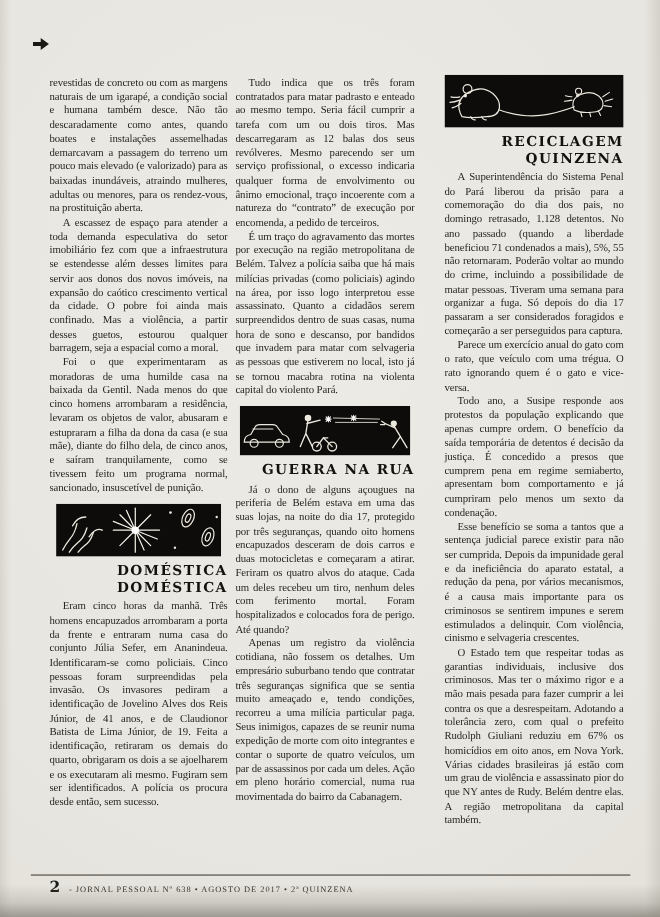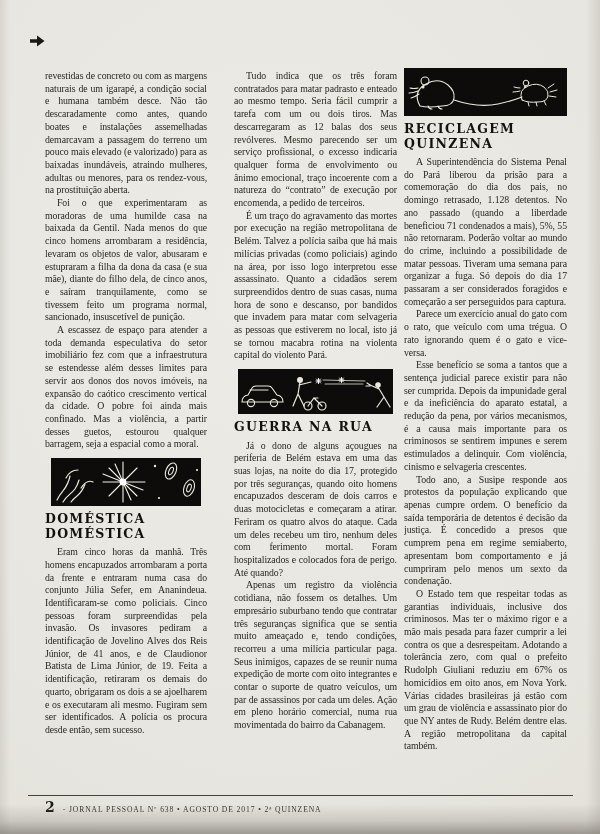--- a/index.html
+++ b/index.html
@@ -14,29 +14,29 @@
   .shade-right{position:absolute;top:0;right:0;width:14px;height:100%;pointer-events:none;
     background:linear-gradient(270deg, rgba(120,115,105,0.18), rgba(120,115,105,0));}
   .shade-left{position:absolute;top:0;left:0;width:10px;height:100%;pointer-events:none;
     background:linear-gradient(90deg, rgba(120,115,105,0.15), rgba(120,115,105,0));}
 
   .col{
     position:absolute;top:30px;height:760px;overflow:hidden;
     text-align:justify;font-size:9.8px;line-height:12.7px;letter-spacing:-0.08px;margin-top:40px;
   }
   #col1{left:45px;width:162px;}
-  #col2{left:234px;width:163px;}
+  #col2{left:214px;width:163px;}
   #col3{left:404px;width:163px;top:26px;height:764px;}
 
   .col p{margin:0;text-indent:12px;}
   .col p.flush{text-indent:0;}
 
   .section-title{
     font-family:"DejaVu Serif", serif;
-    font-weight:bold;text-align:left;
+    font-weight:bold;text-align:right;
     font-size:12.5px;line-height:14.5px;letter-spacing:1.3px;
     color:#14120d;margin:6px 0 5px;
   }
   .illus{display:block;margin:7px auto 1px;}
   .illus svg{display:block;}
 
   .para-arrow{position:absolute;left:30px;top:33px;width:15px;height:12px;}
 
   .footer-rule{position:absolute;left:28px;width:545px;top:795px;border-top:1.3px solid #45433b;}
   .footer{position:absolute;left:45px;top:799px;display:flex;align-items:baseline;gap:8px;color:#35332c;}
@@ -47,22 +47,22 @@
 <body>
 
 <span class="para-arrow">
   <svg width="15" height="12" viewBox="0 0 15 12">
     <path d="M0 4.2 h7 V0.5 L14.5 6 7 11.5 V7.8 H0 z" fill="#1b1914"></path>
   </svg>
 </span>
 
 <div class="col" id="col1">
   <p class="flush">revestidas de concreto ou com as margens naturais de um igarapé, a condição social e humana também desce. Não tão descaradamente como antes, quando boates e instalações assemelhadas demarcavam a passagem do terreno um pouco mais elevado (e valorizado) para as baixadas inundáveis, atraindo mulheres, adultas ou menores, para os rendez-vous, na prostituição aberta.</p>
+  <p>A escassez de espaço para atender a toda demanda especulativa do setor imobiliário fez com que a infraestrutura se estendesse além desses limites para servir aos donos dos novos imóveis, na expansão do caótico crescimento vertical da cidade. O pobre foi ainda mais confinado. Mas a violência, a partir desses guetos, estourou qualquer barragem, seja a espacial como a moral.</p>
   <p>Foi o que experimentaram as moradoras de uma humilde casa na baixada da Gentil. Nada menos do que cinco homens arrombaram a residência, levaram os objetos de valor, abusaram e estupraram a filha da dona da casa (e sua mãe), diante do filho dela, de cinco anos, e saíram tranquilamente, como se tivessem feito um programa normal, sancionado, insuscetível de punição.</p>
-  <p>A escassez de espaço para atender a toda demanda especulativa do setor imobiliário fez com que a infraestrutura se estendesse além desses limites para servir aos donos dos novos imóveis, na expansão do caótico crescimento vertical da cidade. O pobre foi ainda mais confinado. Mas a violência, a partir desses guetos, estourou qualquer barragem, seja a espacial como a moral.</p>
 
   <span class="illus" style="width:150px;">
     <svg width="150" height="48" viewBox="0 0 150 48">
       <rect width="150" height="48" fill="#0d0c0a"></rect>
       <g stroke="#ece8dd" stroke-width="1.2" fill="none" stroke-linecap="round">
         <path d="M6,42 C12,30 16,32 19,18"></path>
         <path d="M12,44 C18,34 24,36 28,22"></path>
         <path d="M20,44 C26,36 30,38 34,26"></path>
         <path d="M15,20 C18,14 22,12 27,12"></path>
         <path d="M30,30 C34,24 38,22 42,24"></path>
@@ -168,22 +168,22 @@
       </g>
     </svg>
   </span>
   <div class="section-title">
     <span>RECICLAGEM</span><br>
     <span>QUINZENA</span>
   </div>
 
   <p>A Superintendência do Sistema Penal do Pará liberou da prisão para a comemoração do dia dos pais, no domingo retrasado, 1.128 detentos. No ano passado (quando a liberdade beneficiou 71 condenados a mais), 5%, 55 não retornaram. Poderão voltar ao mundo do crime, incluindo a possibilidade de matar pessoas. Tiveram uma semana para organizar a fuga. Só depois do dia 17 passaram a ser considerados foragidos e começarão a ser perseguidos para captura.</p>
   <p>Parece um exercício anual do gato com o rato, que veículo com uma trégua. O rato ignorando quem é o gato e vice-versa.</p>
+  <p>Todo ano, a Susipe responde aos protestos da população explicando que apenas cumpre ordem. O benefício da saída temporária de detentos é decisão da justiça. É concedido a presos que cumprem pena em regime semiaberto, apresentam bom comportamento e já cumpriram pelo menos um sexto da condenação.</p>
   <p>Esse benefício se soma a tantos que a sentença judicial parece existir para não ser cumprida. Depois da impunidade geral e da ineficiência do aparato estatal, a redução da pena, por vários mecanismos, é a causa mais importante para os criminosos se sentirem impunes e serem estimulados a delinquir. Com violência, cinismo e selvageria crescentes.</p>
-  <p>Todo ano, a Susipe responde aos protestos da população explicando que apenas cumpre ordem. O benefício da saída temporária de detentos é decisão da justiça. É concedido a presos que cumprem pena em regime semiaberto, apresentam bom comportamento e já cumpriram pelo menos um sexto da condenação.</p>
   <p>O Estado tem que respeitar todas as garantias individuais, inclusive dos criminosos. Mas ter o máximo rigor e a mão mais pesada para fazer cumprir a lei contra os que a desrespeitam. Adotando a tolerância zero, com qual o prefeito Rudolph Giuliani reduziu em 67% os homicídios em oito anos, em Nova York. Várias cidades brasileiras já estão com um grau de violência e assassinato pior do que NY antes de Rudy. Belém dentre elas. A região metropolitana da capital também.</p>
 </div>
 
 <div class="footer-rule"></div>
 <div class="footer">
   <span class="pagenum">2</span>
   <span class="issue">- JORNAL PESSOAL Nº 638 • AGOSTO DE 2017 • 2ª QUINZENA</span>
 </div>
 
 <div class="shade-bottom"></div>

